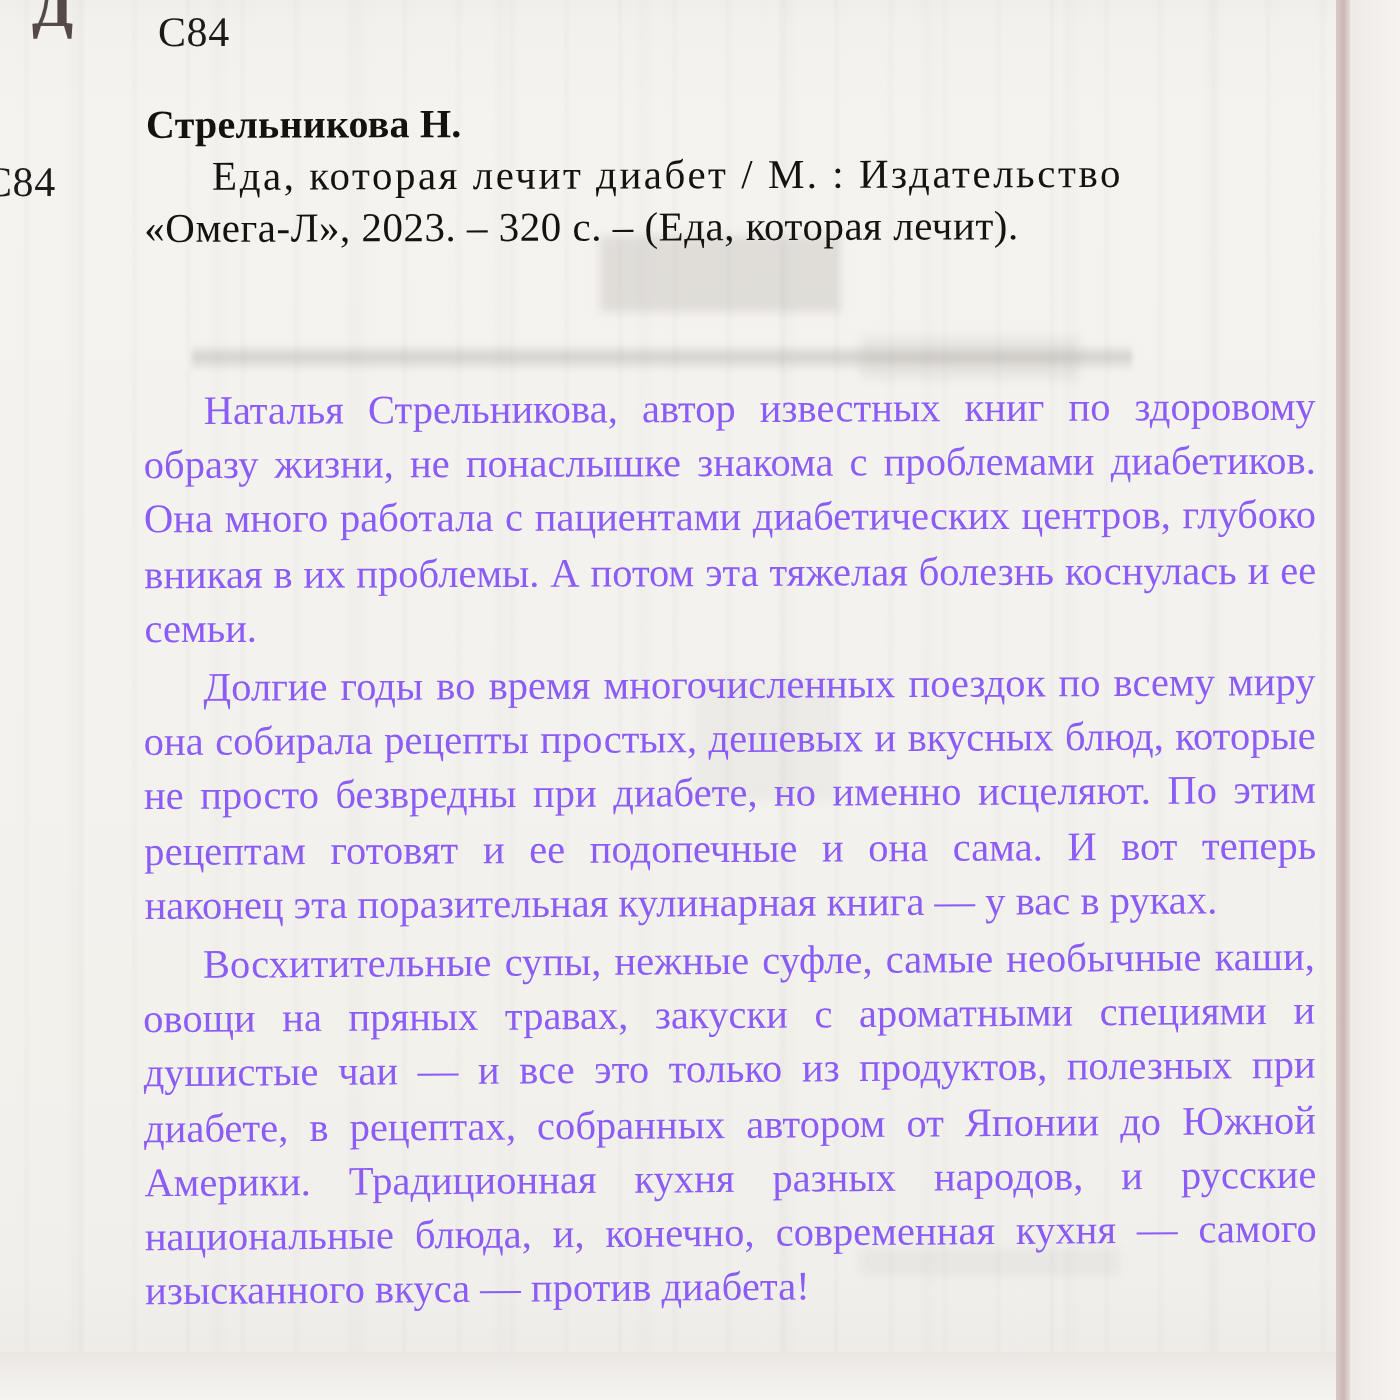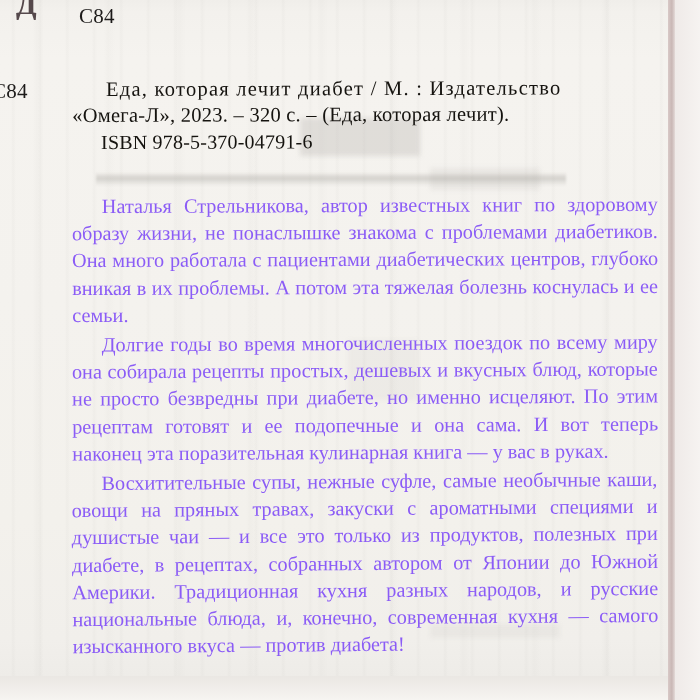--- a/index.html
+++ b/index.html
@@ -223,27 +223,27 @@
   <div class="smudge-blot" style="left:430px; top:168px; width:110px; height:22px; opacity:.55;"></div>
   <div class="smudge-blot" style="left:348px; top:340px; width:70px; height:60px; opacity:.35;"></div>
   <div class="smudge-blot" style="left:430px; top:624px; width:130px; height:14px; opacity:.4;"></div>
 
   <div class="bleed-glyph">Д</div>
 
   <div class="cipher-top">С84</div>
 
   <div class="cipher-margin">С84</div>
 
+  <div class="author-line">Стрельникова Н.</div>
 
   <div class="biblio">
     <span class="l1">Еда, которая лечит диабет / М. : Издательство</span>
     <span class="l2">«Омега-Л», 2023. – 320 с. – (Еда, которая лечит).</span>
   </div>
 
-  <div class="isbn">ISBN 978-5-370-04791-6</div>
 
   <div class="annotation">
     <p class="sk1">Наталья Стрельникова, автор известных книг по здоровому образу жизни, не понаслышке знакома с проблемами диабетиков. Она много работала с пациентами диабетических центров, глубоко вникая в их проблемы. А потом эта тяжелая болезнь коснулась и ее семьи.</p>
     <p class="sk2">Долгие годы во время многочисленных поездок по всему миру она собирала рецепты простых, дешевых и вкусных блюд, которые не просто безвредны при диабете, но именно исцеляют. По этим рецептам готовят и ее подопечные и она сама. И вот теперь наконец эта поразительная кулинарная книга — у вас в руках.</p>
     <p class="sk3">Восхитительные супы, нежные суфле, самые необычные каши, овощи на пряных травах, закуски с ароматными специями и душистые чаи — и все это только из продуктов, полезных при диабете, в рецептах, собранных автором от Японии до Южной Америки. Традиционная кухня разных народов, и русские национальные блюда, и, конечно, современная кухня — самого изысканного вкуса — против диабета!</p>
   </div>
 
   <div class="bottom-edge"></div>
   <div class="page-edge"></div>
   <div class="page-edge-outer"></div>

